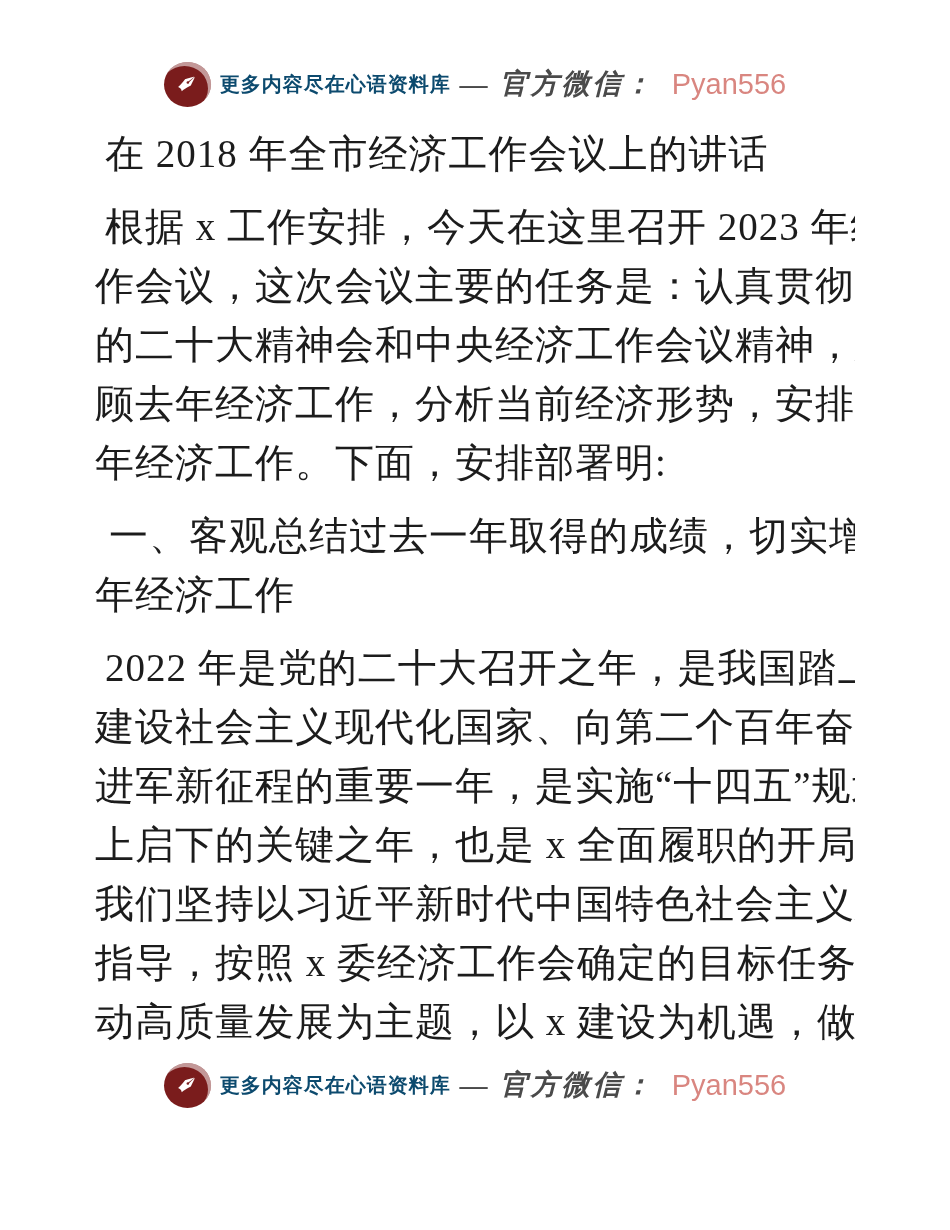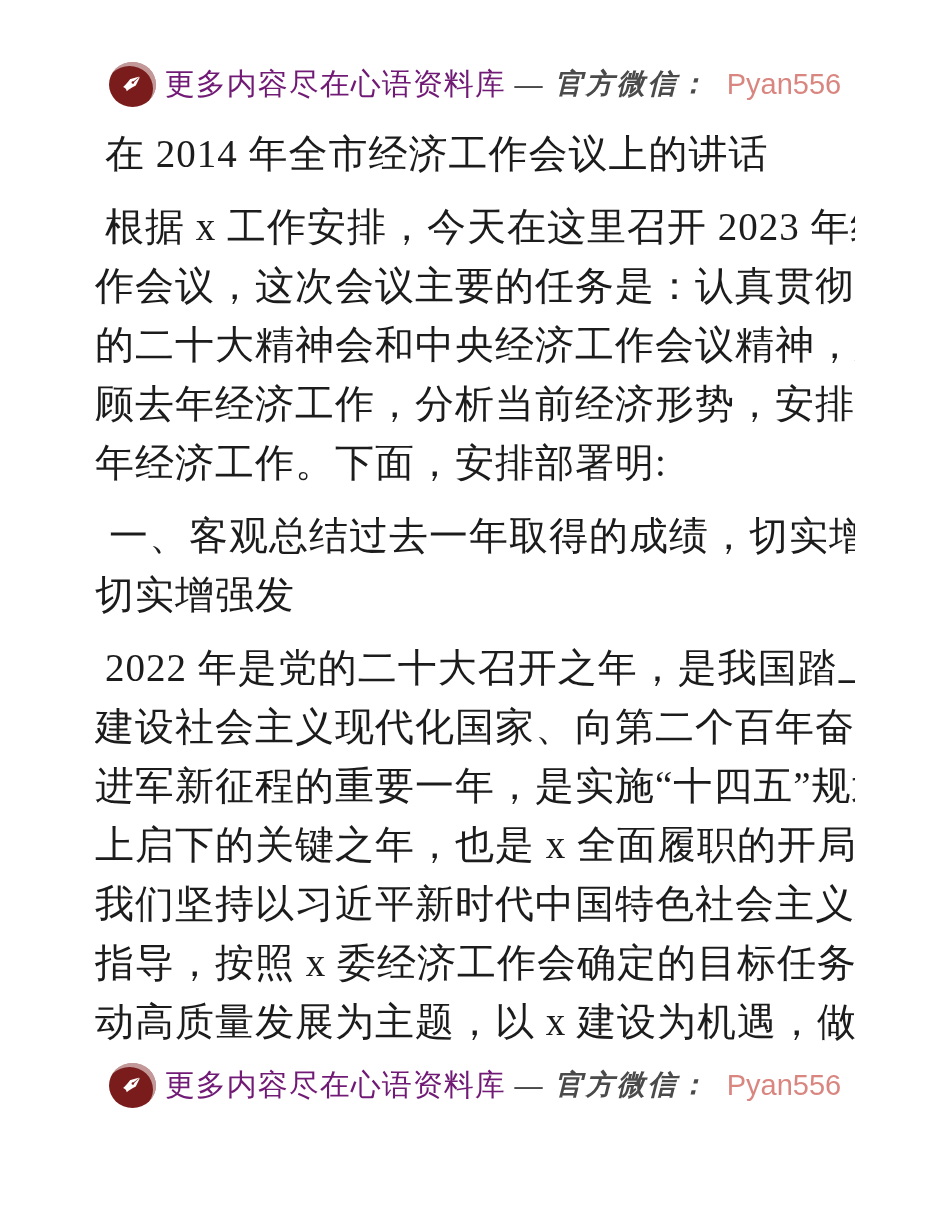--- a/index.html
+++ b/index.html
@@ -34,23 +34,23 @@
     align-items: center;
     justify-content: center;
     font-family: "DejaVu Sans", sans-serif;
     font-size: 27px;
     line-height: 1;
     box-shadow: inset -3px 4px 0 0 rgba(255,255,255,0.55);
     flex: 0 0 auto;
   }
   .wm-logo .nib { display:block; transform: rotate(-40deg) translate(1px,-1px); }
   .wm-brand {
-    font-size: 30px;
-    font-weight: 400;
-    color: #701a75;
+    font-size: 20px;
+    font-weight: 700;
+    color: #0c4a6e;
     letter-spacing: 1px;
     white-space: nowrap;
   }
   .wm-label {
     font-size: 28px;
     font-style: italic;
     font-weight: 600;
     color: #4a4a4a;
     letter-spacing: 3px;
     white-space: nowrap;
@@ -89,35 +89,35 @@
         <span class="nib">✒</span>
       </span>
     <span class="wm-brand">更多内容尽在心语资料库</span>
     <span class="wm-label">—</span>
     <span class="wm-label">官方微信：</span>
     <span class="wm-id">Pyan556</span>
   </header>
 
   <main>
     <div class="doc-block single">
-      <div class="line">在 2014 年全市经济工作会议上的讲话</div>
+      <div class="line">在 2018 年全市经济工作会议上的讲话</div>
     </div>
 
 
     <div class="doc-block para">
         <div class="line">根据 x 工作安排，今天在这里召开 2023 年经济工</div>
         <div class="line">作会议，这次会议主要的任务是：认真贯彻落实党</div>
         <div class="line">的二十大精神会和中央经济工作会议精神，总结回</div>
         <div class="line">顾去年经济工作，分析当前经济形势，安排部署明</div>
         <div class="line short">年经济工作。下面，安排部署明:</div>
       </div>
 
     <div class="doc-block para heading">
         <div class="line">一、客观总结过去一年取得的成绩，切实增强发</div>
-        <div class="line short">切实增强发</div>
+        <div class="line short">年经济工作</div>
       </div>
 
     <div class="doc-block para">
         <div class="line">2022 年是党的二十大召开之年，是我国踏上全面</div>
         <div class="line">建设社会主义现代化国家、向第二个百年奋斗目标</div>
         <div class="line">进军新征程的重要一年，是实施“十四五”规划承</div>
         <div class="line">上启下的关键之年，也是 x 全面履职的开局之年。</div>
         <div class="line">我们坚持以习近平新时代中国特色社会主义思想为</div>
         <div class="line">指导，按照 x 委经济工作会确定的目标任务，以推</div>
         <div class="line">动高质量发展为主题，以 x 建设为机遇，做大做强</div>

